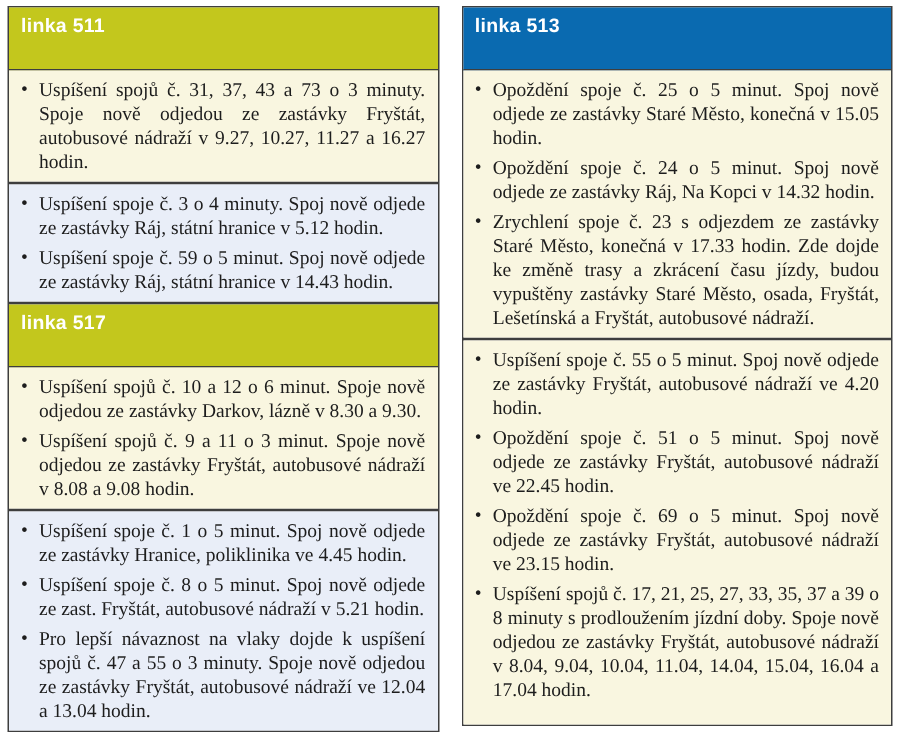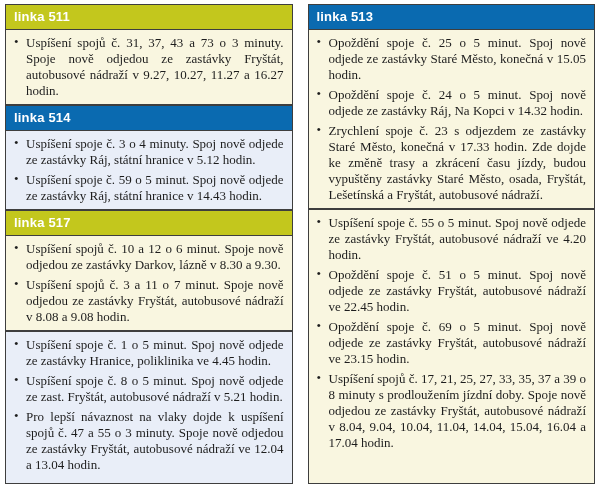--- a/index.html
+++ b/index.html
@@ -14,21 +14,21 @@
   .col{flex:1;display:flex;flex-direction:column;min-width:0}
   .sec{
     border:1px solid var(--border);
     display:flex;flex-direction:column;background:#fff;
   }
   .sec:last-child{flex:1}
   .hdr{
     color:var(--header-text);
     font-family:"Liberation Sans",sans-serif;
     font-weight:bold;font-size:13px;line-height:15px;
-    padding:4px 8px 5px;letter-spacing:.2px;
+    padding:4px 8px 22px;letter-spacing:.2px;
     border-bottom:1px solid var(--border);
   }
   .hdr.olive{background:var(--olive)}
   .hdr.blue{background:var(--blue)}
   .bd{flex:1;padding:5px 8px 5px 7px;overflow:hidden}
   .bd.cream{background:var(--cream)}
   .bd.lightblue{background:var(--lightblue)}
   .li{
     position:relative;padding-left:13px;
     font-size:13px;line-height:16px;color:var(--text);
@@ -42,31 +42,30 @@
 
 <div class="page">
   <div class="col">
       <section class="sec">
         <div class="hdr olive">linka 511</div>
         <div class="bd cream">
           <div class="li"><span class="dot">•</span><span>Uspíšení spojů č. 31, 37, 43 a 73 o 3 minuty. Spoje nově odjedou ze zastávky Fryštát, autobusové nádraží v 9.27, 10.27, 11.27 a 16.27 hodin.</span></div>
         </div>
       </section>
       <section class="sec">
-        <div class="hdr blue">linka 514</div>
         <div class="bd lightblue">
           <div class="li"><span class="dot">•</span><span>Uspíšení spoje č. 3 o 4 minuty. Spoj nově odjede ze zastávky Ráj, státní hranice v 5.12 hodin.</span></div>
           <div class="li"><span class="dot">•</span><span>Uspíšení spoje č. 59 o 5 minut. Spoj nově odjede ze zastávky Ráj, státní hranice v 14.43 hodin.</span></div>
         </div>
       </section>
       <section class="sec">
         <div class="hdr olive">linka 517</div>
         <div class="bd cream">
           <div class="li"><span class="dot">•</span><span>Uspíšení spojů č. 10 a 12 o 6 minut. Spoje nově odjedou ze zastávky Darkov, lázně v 8.30 a 9.30.</span></div>
-          <div class="li"><span class="dot">•</span><span>Uspíšení spojů č. 3 a 11 o 7 minut. Spoje nově odjedou ze zastávky Fryštát, autobusové nádraží v 8.08 a 9.08 hodin.</span></div>
+          <div class="li"><span class="dot">•</span><span>Uspíšení spojů č. 9 a 11 o 3 minut. Spoje nově odjedou ze zastávky Fryštát, autobusové nádraží v 8.08 a 9.08 hodin.</span></div>
         </div>
       </section>
       <section class="sec">
         <div class="bd lightblue">
           <div class="li"><span class="dot">•</span><span>Uspíšení spoje č. 1 o 5 minut. Spoj nově odjede ze zastávky Hranice, poliklinika ve 4.45 hodin.</span></div>
           <div class="li"><span class="dot">•</span><span>Uspíšení spoje č. 8 o 5 minut. Spoj nově odjede ze zast. Fryštát, autobusové nádraží v 5.21 hodin.</span></div>
           <div class="li"><span class="dot">•</span><span>Pro lepší návaznost na vlaky dojde k uspíšení spojů č. 47 a 55 o 3 minuty. Spoje nově odjedou ze zastávky Fryštát, autobusové nádraží ve 12.04 a 13.04 hodin.</span></div>
         </div>
       </section>
     </div>

